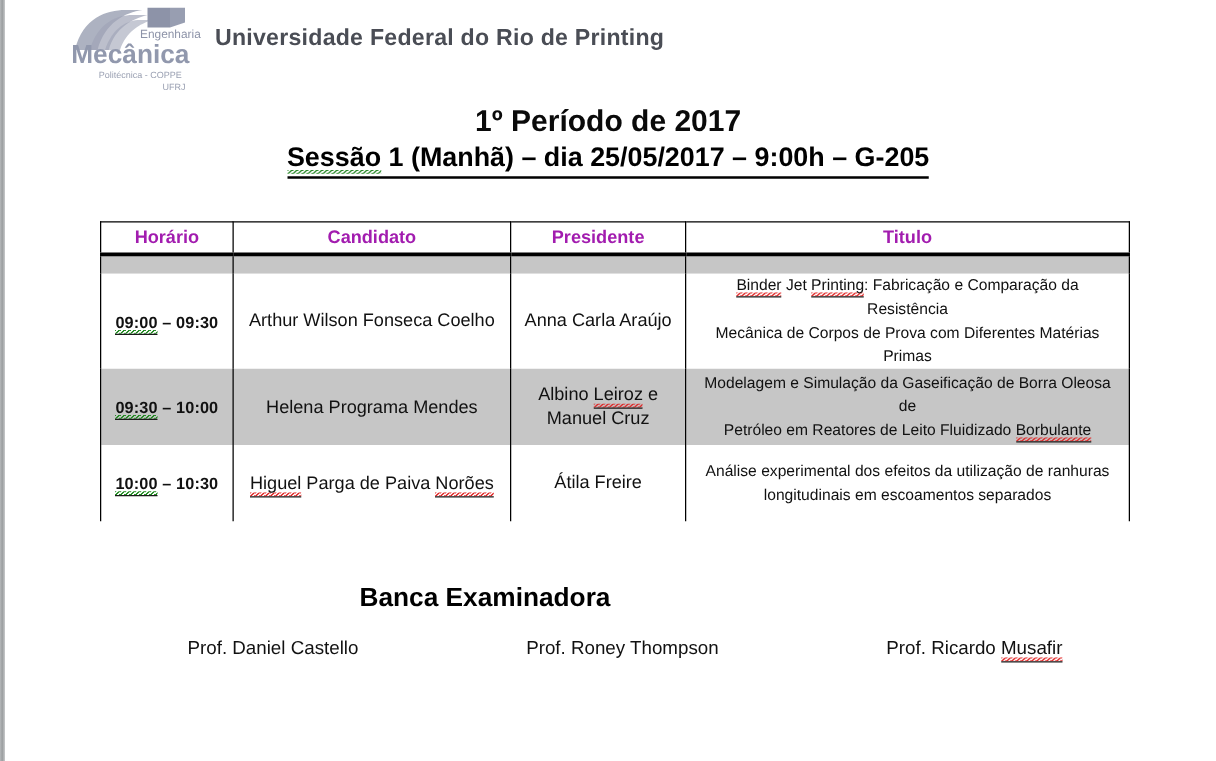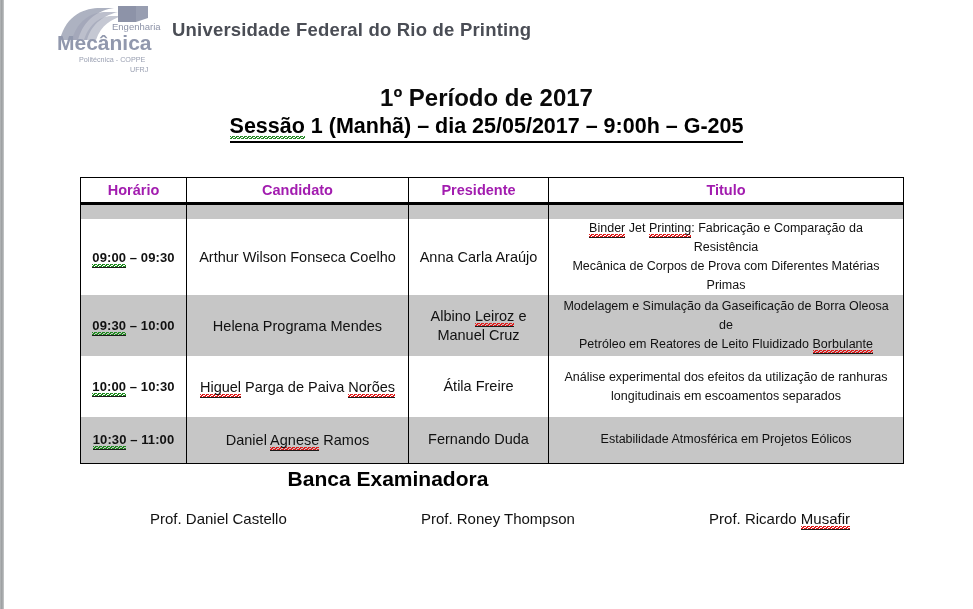--- a/index.html
+++ b/index.html
@@ -328,26 +328,20 @@
       <tr class="data-row bg-white row-h-mid">
         <td class="cell-horario"><span class="sp-green2 grammar-ul">10:00</span><span> – 10:30</span></td>
         <td class="cell-candidato"><span class="sp-red grammar-ul">Higuel</span><span> Parga de Paiva </span><span class="sp-red grammar-ul">Norões</span></td>
         <td class="cell-orient">Átila Freire</td>
         <td class="cell-titulo">
           <span>Análise experimental dos efeitos da utilização de ranhuras</span><br>
           <span>longitudinais em escoamentos separados</span>
         </td>
       </tr>
 
-      <tr class="data-row bg-gray row-h-short last-row">
-        <td class="cell-horario"><span class="sp-green2 grammar-ul">10:30</span><span> – 11:00</span></td>
-        <td class="cell-candidato"><span>Daniel </span><span class="sp-red grammar-ul">Agnese</span><span> Ramos</span></td>
-        <td class="cell-orient">Fernando Duda</td>
-        <td class="cell-titulo">Estabilidade Atmosférica em Projetos Eólicos</td>
-      </tr>
     </tbody>
   </table>
 
   <div class="banca-title">Banca Examinadora</div>
 
   <div class="banca-row">
     <div class="banca-member">
       <span>Prof. Daniel Castello</span>
       <span class="role"></span>
     </div>

